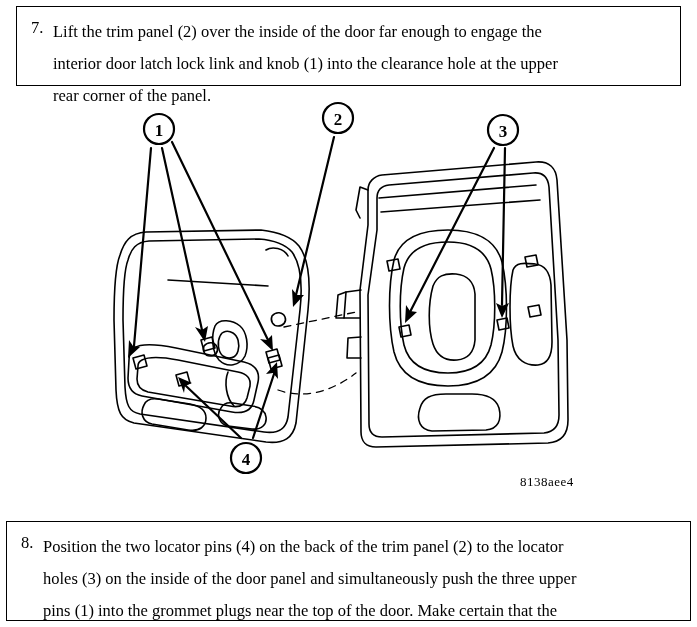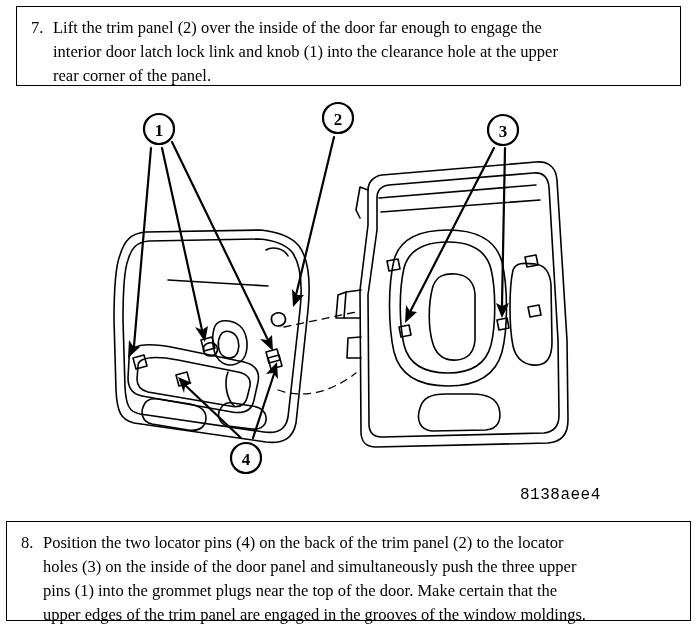--- a/index.html
+++ b/index.html
@@ -50,42 +50,42 @@
   .step-num {
     width: 22px;
     flex: 0 0 22px;
     font-size: 16.5px;
     line-height: 24px;
     text-align: left;
   }
   .step-text {
     flex: 1 1 auto;
     font-size: 16.5px;
-    line-height: 24px;
+    line-height: 32px;
     text-align: left;
     white-space: pre-line;
   }
   #figure-area {
     position: absolute;
     left: 16px;
     top: 90px;
     width: 665px;
     height: 425px;
   }
   #figure-svg {
     position: absolute;
     left: 0;
     top: 0;
   }
   .fig-code {
     position: absolute;
     left: 504px;
-    top: 396px;
-    font-family: Liberation Mono, monospace;
-    font-size: 16px;
+    top: 384px;
+    font-family: Liberation Serif, serif;
+    font-size: 13px;
     letter-spacing: 0.5px;
     color: #000000;
   }
   .callout-label {
     font-family: "Liberation Serif", serif;
     font-size: 17px;
     font-weight: 700;
     text-anchor: middle;
     dominant-baseline: central;
     fill: #000000;

